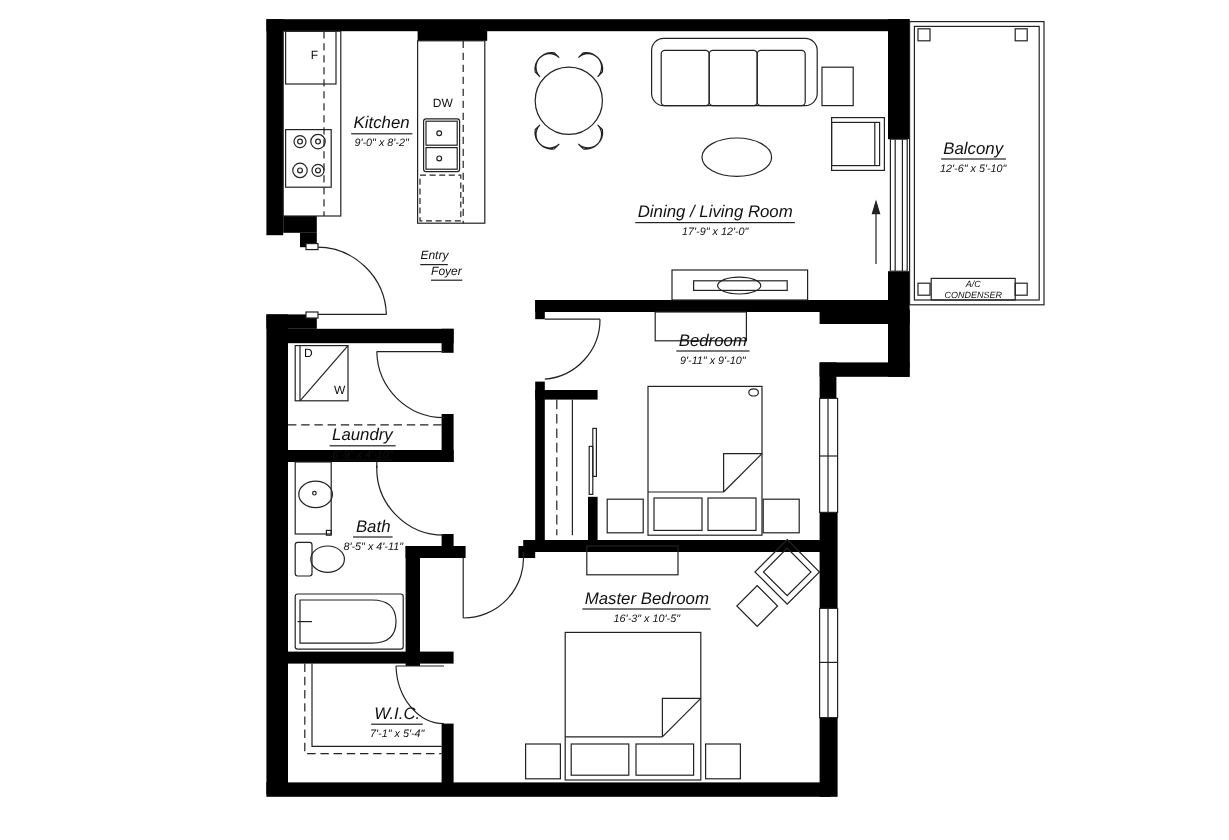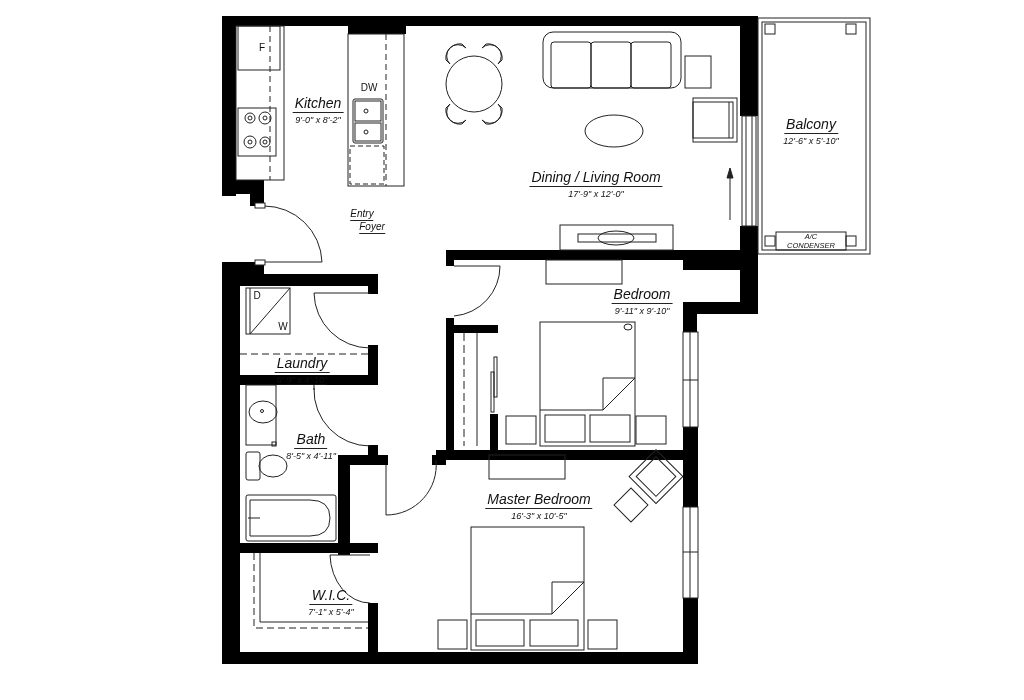--- a/index.html
+++ b/index.html
@@ -254,21 +254,21 @@
 <div class="lbl" style="left:811px; top:115px;">
   <span class="name">Balcony</span>
   <span class="dim">12'-6" x 5'-10"</span>
 </div>
 
 <div class="lbl" style="left:350px; top:208px; font-size:10px; line-height:12px;">
   <span style="display:inline-block; border-bottom:1px solid #222;margin-left:24px;">Entry</span><br>
   <span style="display:inline-block; border-bottom:1px solid #222;margin-left:44px;">Foyer</span>
 </div>
 
-<div class="lbl" style="left:594px; top:285px;margin-left:48px;">
+<div class="lbl" style="left:594px; top:275px;">
   <span class="name">Bedroom</span>
   <span class="dim">9'-11" x 9'-10"</span>
 </div>
 
 <div class="lbl" style="left:302px; top:354px;text-decoration:underline;">
   <span class="name">Laundry</span>
   <span class="dim">6'-9" x 4'-10"</span>
 </div>
 
 <div class="lbl" style="left:311px; top:430px;">

